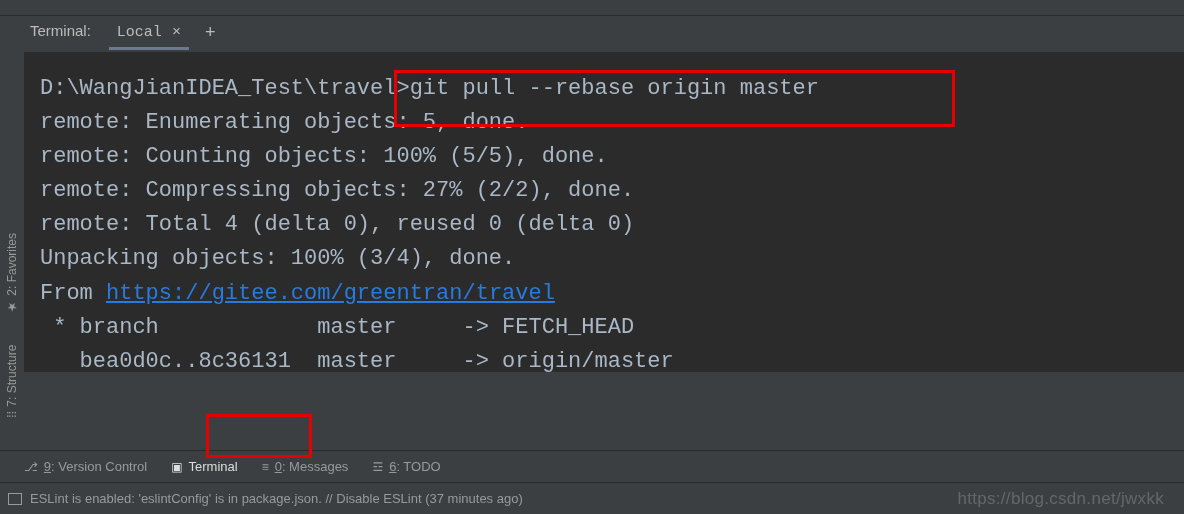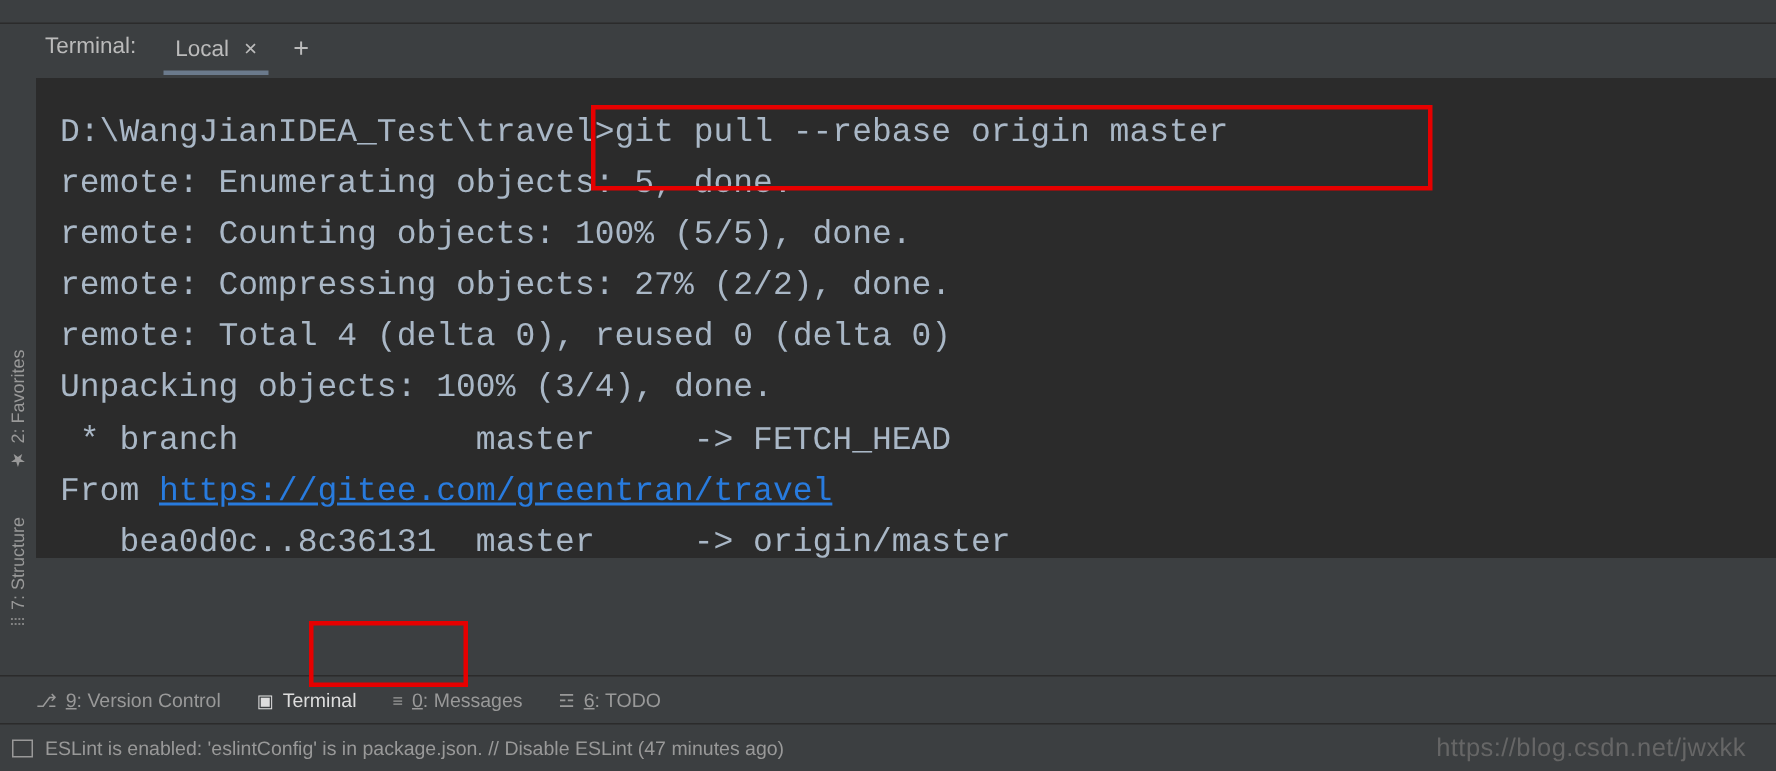--- a/index.html
+++ b/index.html
@@ -29,20 +29,21 @@
       font-size: 15px;
       margin-right: 18px;
     }
     .tab-local {
       display: flex;
       align-items: center;
       padding: 2px 8px 6px 8px;
       border-bottom: 3px solid #6b7a8c;
       margin-right: 16px;
       gap: 10px;
+      font-family: Liberation Mono, monospace;
     }
     .tab-local span {
       color: #bbbbbb;
       font-size: 15px;
     }
     .close-x {
       color: #999;
       font-size: 14px;
       cursor: pointer;
     }
@@ -193,22 +194,22 @@
   <span class="add-tab">+</span>
 </div>
 
 <div class="terminal-body">
   <div class="terminal-line"><span>D:\WangJianIDEA_Test\trave</span><span>l&gt;git pull --rebase origin master</span></div>
   <div class="terminal-line">remote: Enumerating objects: 5, done.</div>
   <div class="terminal-line">remote: Counting objects: 100% (5/5), done.</div>
   <div class="terminal-line">remote: Compressing objects: 27% (2/2), done.</div>
   <div class="terminal-line">remote: Total 4 (delta 0), reused 0 (delta 0)</div>
   <div class="terminal-line">Unpacking objects: 100% (3/4), done.</div>
+  <div class="terminal-line"><span>From </span><span class="terminal-link">https://gitee.com/greentran/travel</span></div>
   <div class="terminal-line"> * branch            master     -&gt; FETCH_HEAD</div>
-  <div class="terminal-line"><span>From </span><span class="terminal-link">https://gitee.com/greentran/travel</span></div>
   <div class="terminal-line">   bea0d0c..8c36131  master     -&gt; origin/master</div>
 </div>
 
 <div class="left-sidebar">
   <div class="sidebar-item">
     <span class="sidebar-icon">★</span>
     <span>2: Favorites</span>
   </div>
   <div class="sidebar-item">
     <span class="sidebar-icon">⁞⁞</span>
@@ -231,19 +232,19 @@
   </div>
   <div class="toolbar-item">
     <span class="toolbar-icon">☲</span>
     <span><span class="underline">6</span>: TODO</span>
   </div>
 </div>
 
 <div class="status-bar">
   <div class="status-left">
     <span class="icon-box"></span>
-    <span>ESLint is enabled: 'eslintConfig' is in package.json. // Disable ESLint (47 minutes ago)</span>
+    <span>ESLint is enabled: 'eslintConfig' is in package.json. // Disable ESLint (37 minutes ago)</span>
   </div>
   <span class="watermark">https://blog.csdn.net/jwxkk</span>
 </div>
 
 <div class="red-box-1"></div>
 <div class="red-box-2"></div>
 
 </body></html>

